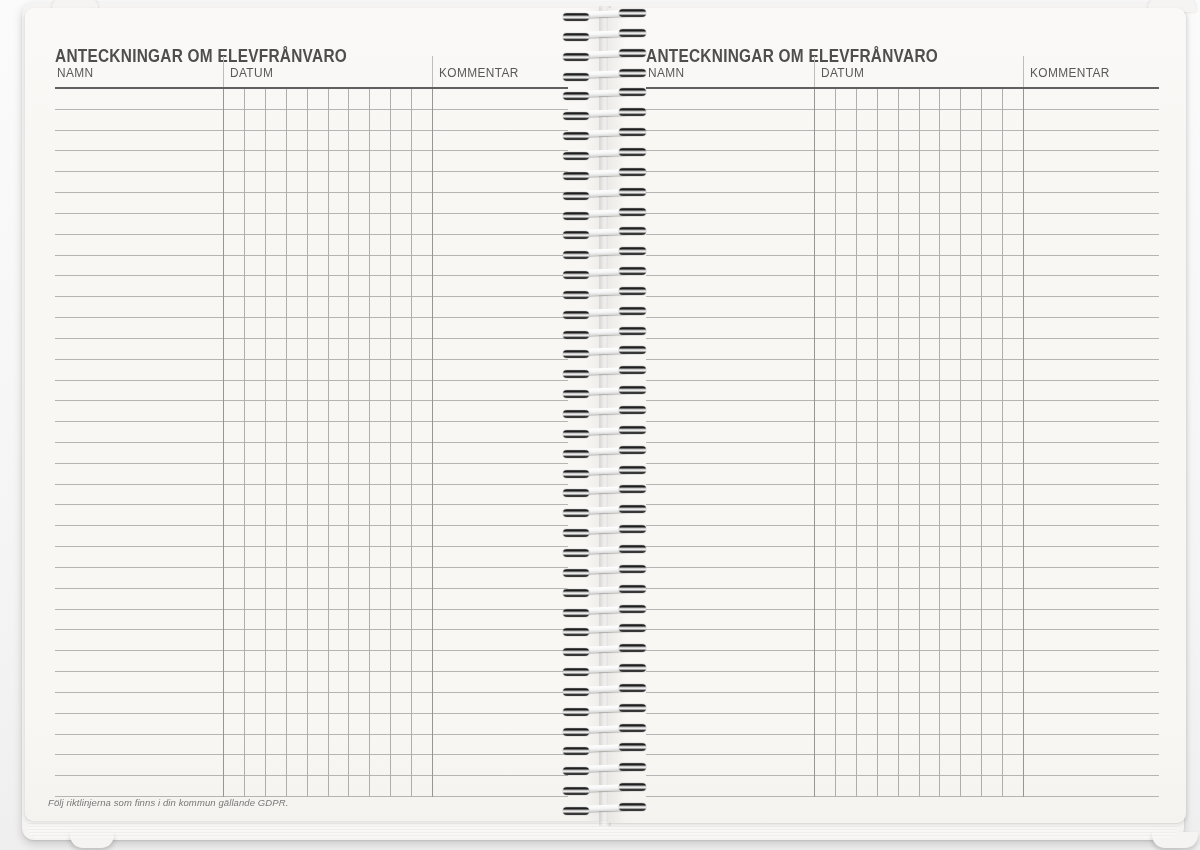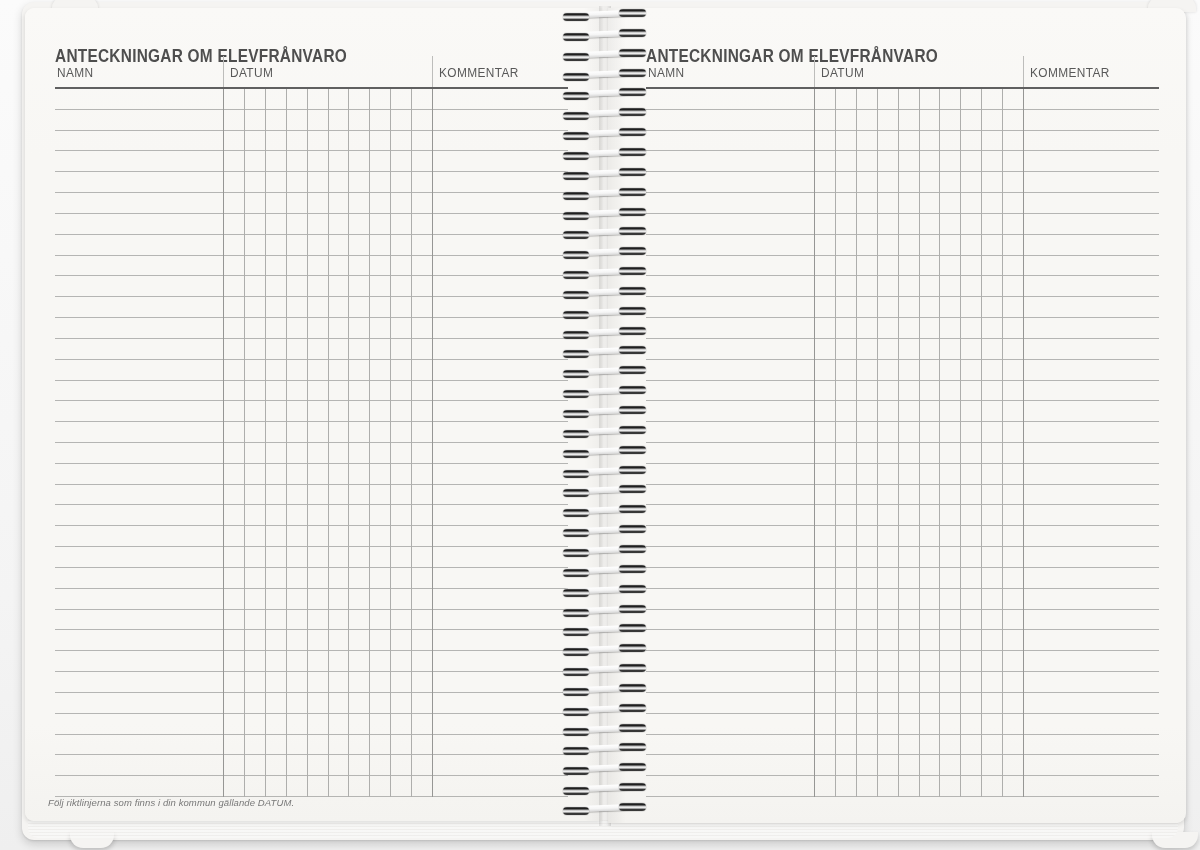--- a/index.html
+++ b/index.html
@@ -163,21 +163,21 @@
         <div class="sub-line" style="left: 188.9px;"></div>
         <div class="sub-line" style="left: 209.8px;"></div>
         <div class="sub-line" style="left: 230.7px;"></div>
         <div class="sub-line" style="left: 251.6px;"></div>
         <div class="sub-line" style="left: 272.5px;"></div>
         <div class="sub-line" style="left: 293.4px;"></div>
         <div class="sub-line" style="left: 314.3px;"></div>
         <div class="sub-line" style="left: 335.2px;"></div>
         <div class="sub-line" style="left: 356.1px;"></div>
       </div>
-    <div class="page-footnote">Följ riktlinjerna som finns i din kommun gällande DATUM.</div>
+    <div class="page-footnote">Följ riktlinjerna som finns i din kommun gällande GDPR.</div>
   </section>
 
   <div class="spine-gap"></div>
 
   <section class="page page--right">
     <h1 class="page-title">ANTECKNINGAR OM ELEVFRÅNVARO</h1>
     <span class="col-label col-label--name">NAMN</span>
     <span class="col-label col-label--date">DATUM</span>
     <span class="col-label col-label--comment">KOMMENTAR</span>
     <div class="head-tick head-tick--date"></div>

